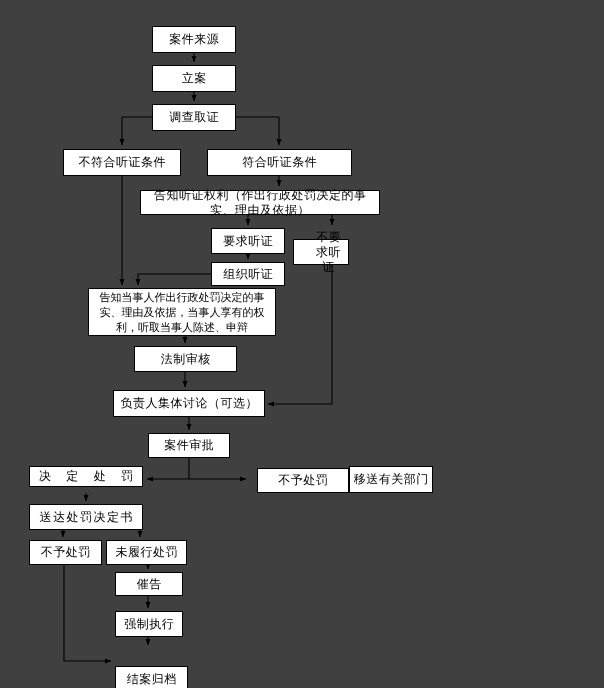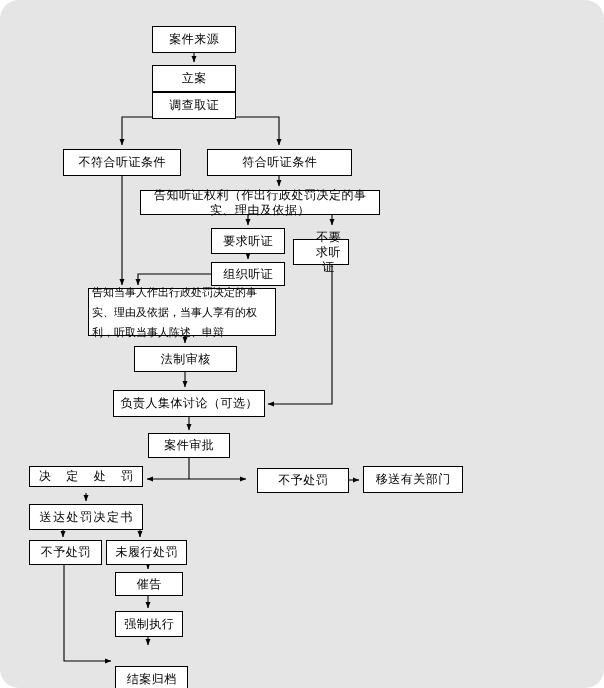--- a/index.html
+++ b/index.html
@@ -10,22 +10,21 @@
   body {
     width: 604px;
     height: 688px;
     font-family: "Liberation Sans", "DejaVu Sans", sans-serif;
     overflow: hidden;
   }
   #flow-root {
     position: relative;
     width: 604px;
     height: 688px;
-    background: #e5e5e5;
-    border-radius: 19px;
+    background: #404040;
   }
   #flow-svg {
     position: absolute;
     left: 0;
     top: 0;
     width: 604px;
     height: 688px;
   }
   .node-box {
     position: absolute;
@@ -40,23 +39,23 @@
     font-size: 12px;
     line-height: 15px;
     padding: 1px 2px;
     white-space: pre-line;
   }
   .node-box.sp-wide { letter-spacing: 6px; text-indent: 6px; }
   .node-box.sp-mid  { letter-spacing: 1.5px; text-indent: 1.5px; }
   .node-box.sp-sm   { letter-spacing: 0.5px; text-indent: 0.5px; }
   .node-box.multiline {
     font-size: 11px;
-    line-height: 20px;
+    line-height: 15px;
     padding: 2px 3px;
-    text-align: left;
+    text-align: center;
   }
 </style>
 </head>
 <body>
 
 <div id="flow-root">
 
   <svg id="flow-svg" viewBox="0 0 604 688" xmlns="http://www.w3.org/2000/svg">
     <defs>
       <marker id="arrowhead" markerWidth="7" markerHeight="7" refX="6.2" refY="2.6" orient="auto" markerUnits="userSpaceOnUse">
@@ -88,34 +87,34 @@
         <path d="M148,565 L148,569" stroke="#000000" marker-end="url(#arrowhead)"></path>
         <path d="M148,596 L148,608" stroke="#000000" marker-end="url(#arrowhead)"></path>
         <path d="M148,637 L148,645" stroke="#000000" marker-end="url(#arrowhead)"></path>
         <path d="M64,565 L64,661 L111,661" stroke="#000000" marker-end="url(#arrowhead)"></path>
       </g>
   </svg>
 
   <div id="node-layer">
       <div class="node-box sp-sm" style="left: 152px; top: 26px; width: 84px; height: 27px;">案件来源</div>
       <div class="node-box sp-sm" style="left: 152px; top: 65px; width: 84px; height: 27px;">立案</div>
-      <div class="node-box sp-sm" style="left: 152px; top: 92px; width: 84px; height: 27px;">调查取证</div>
+      <div class="node-box sp-sm" style="left: 152px; top: 104px; width: 84px; height: 27px;">调查取证</div>
       <div class="node-box sp-sm" style="left: 63px; top: 149px; width: 118px; height: 27px;">不符合听证条件</div>
       <div class="node-box sp-sm" style="left: 207px; top: 149px; width: 145px; height: 27px;">符合听证条件</div>
       <div class="node-box sp-sm" style="left: 140px; top: 190px; width: 240px; height: 25px;">告知听证权利（作出行政处罚决定的事实、理由及依据）</div>
       <div class="node-box sp-sm" style="left: 211px; top: 228px; width: 74px; height: 26px;">要求听证</div>
       <div class="node-box sp-sm" style="left: 293px; top: 239px; width: 56px; height: 26px; padding-left: 17px;">不要求听证</div>
       <div class="node-box sp-sm" style="left: 211px; top: 262px; width: 74px; height: 24px;">组织听证</div>
       <div class="node-box multiline" style="left: 88px; top: 288px; width: 188px; height: 48px;">告知当事人作出行政处罚决定的事实、理由及依据，当事人享有的权利，听取当事人陈述、申辩</div>
       <div class="node-box sp-sm" style="left: 134px; top: 346px; width: 103px; height: 26px;">法制审核</div>
       <div class="node-box sp-sm" style="left: 113px; top: 390px; width: 152px; height: 27px;">负责人集体讨论（可选）</div>
       <div class="node-box sp-sm" style="left: 148px; top: 433px; width: 82px; height: 25px;">案件审批</div>
       <div class="node-box sp-wide" style="left: 29px; top: 466px; width: 114px; height: 21px;">决 定 处 罚</div>
       <div class="node-box sp-sm" style="left: 257px; top: 468px; width: 92px; height: 25px;">不予处罚</div>
-      <div class="node-box sp-sm" style="left: 363px; top: 466px; width: 100px; height: 27px;">移送有关部门</div>
+      <div class="node-box sp-sm" style="left: 349px; top: 466px; width: 84px; height: 27px;">移送有关部门</div>
       <div class="node-box sp-mid" style="left: 29px; top: 504px; width: 114px; height: 26px;">送达处罚决定书</div>
       <div class="node-box sp-sm" style="left: 29px; top: 540px; width: 73px; height: 25px;">不予处罚</div>
       <div class="node-box sp-sm" style="left: 106px; top: 540px; width: 81px; height: 25px;">未履行处罚</div>
       <div class="node-box sp-sm" style="left: 115px; top: 572px; width: 68px; height: 24px;">催告</div>
       <div class="node-box sp-sm" style="left: 115px; top: 611px; width: 68px; height: 26px;">强制执行</div>
       <div class="node-box sp-sm" style="left: 115px; top: 666px; width: 73px; height: 26px;">结案归档</div>
     </div>
 
 </div>
 

